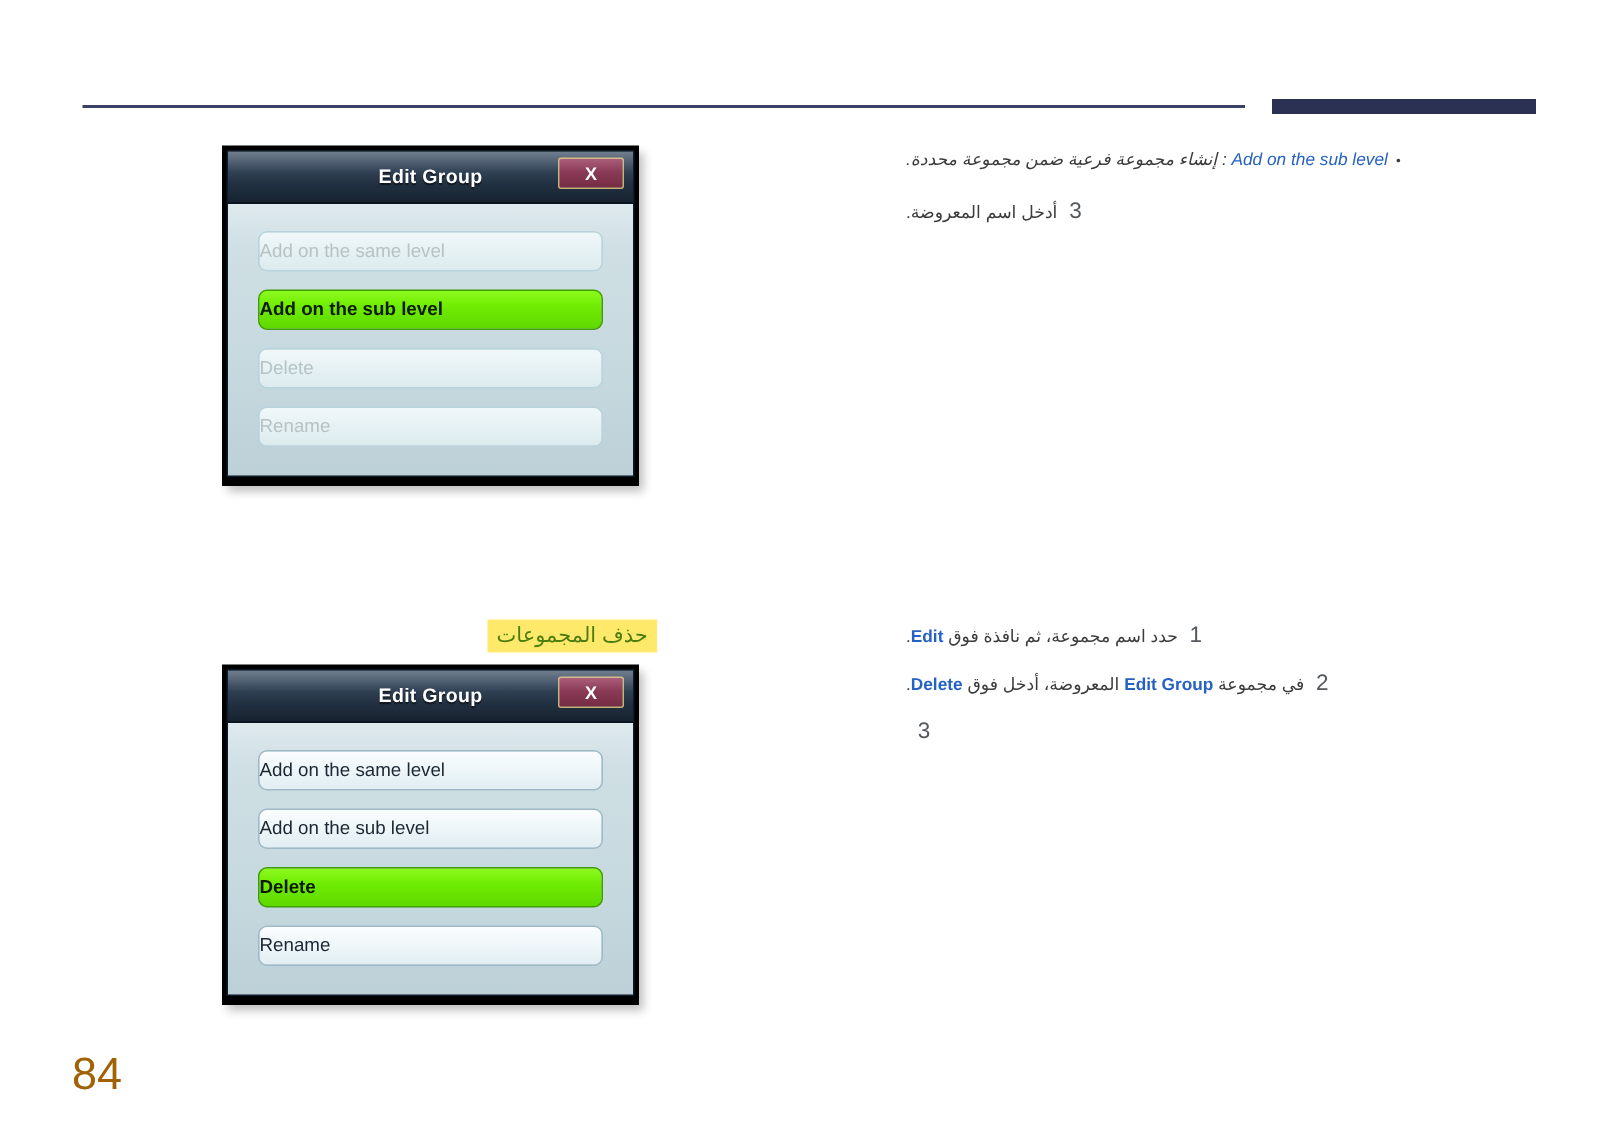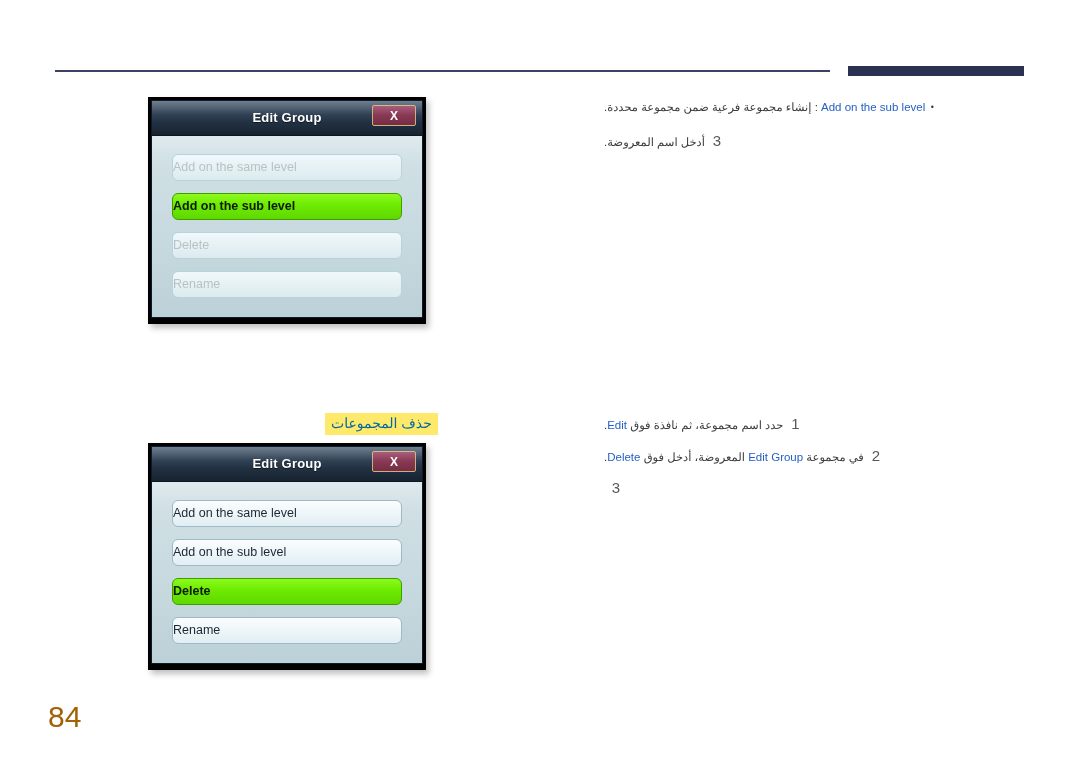--- a/index.html
+++ b/index.html
@@ -51,21 +51,21 @@
     font-family: "Liberation Sans", sans-serif;
   }
 
   
   .section-heading {
     position: absolute;
     left: 325px;
     top: 413px;
     direction: rtl;
     background: #ffe96b;
-    color: #0369a1;
+    color: #4d7c0f;
     font-size: 14px;
     padding: 2px 6px 3px 6px;
     line-height: 17px;
     white-space: nowrap;
   }
 
   
   .dialog {
     position: absolute;
     width: 278px;
@@ -175,41 +175,42 @@
   .bullet-dot {
     width: 14px;
     flex: 0 0 14px;
     text-align: center;
     font-size: 9px;
     color: #3b3b3b;
     line-height: 17px;
   }
   .bullet-text {
     white-space: nowrap;
+    font-style: italic;
   }
   .step-row {
     display: flex;
     flex-direction: row;
     align-items: flex-start;
     justify-content: flex-end;
     margin-bottom: 13px;
   }
   .step-num {
     width: 24px;
     flex: 0 0 24px;
     text-align: center;
     font-size: 15px;
     color: #55585c;
     line-height: 18px;
   }
   .step-text {
     white-space: nowrap;
     padding-top: 2px;
   }
-  .kw { color: #2661c4; font-weight: normal; text-align: right; }
+  .kw { color: #2661c4; font-weight: bold; text-align: right; }
   .kw-plain { color: #2661c4; }
 
   
   #dialog-one { left: 148px; top: 97px; }
   #dialog-two { left: 148px; top: 443px; }
   #instr-top { right: 56px; top: 99px; width: 420px; }
   #instr-bottom { right: 56px; top: 415px; width: 420px; }
 </style>
 </head>
 <body>

